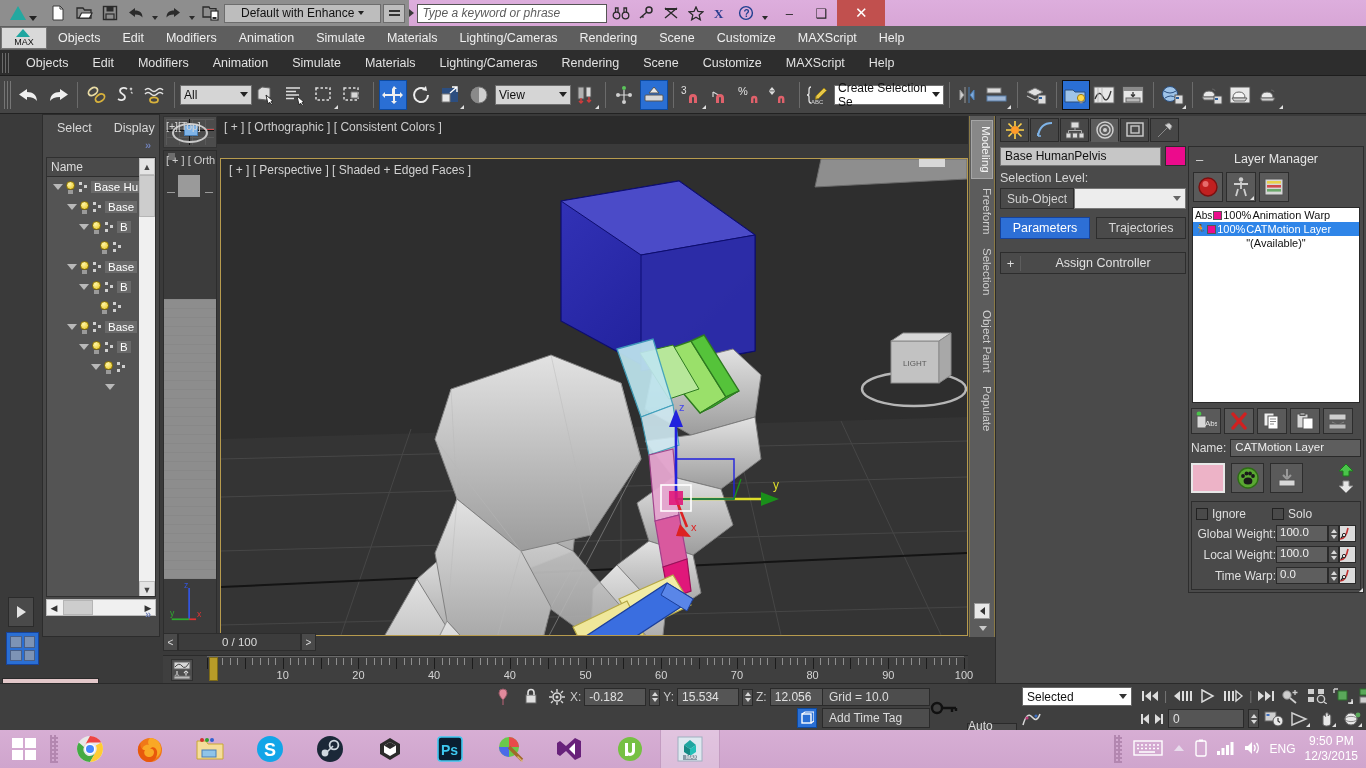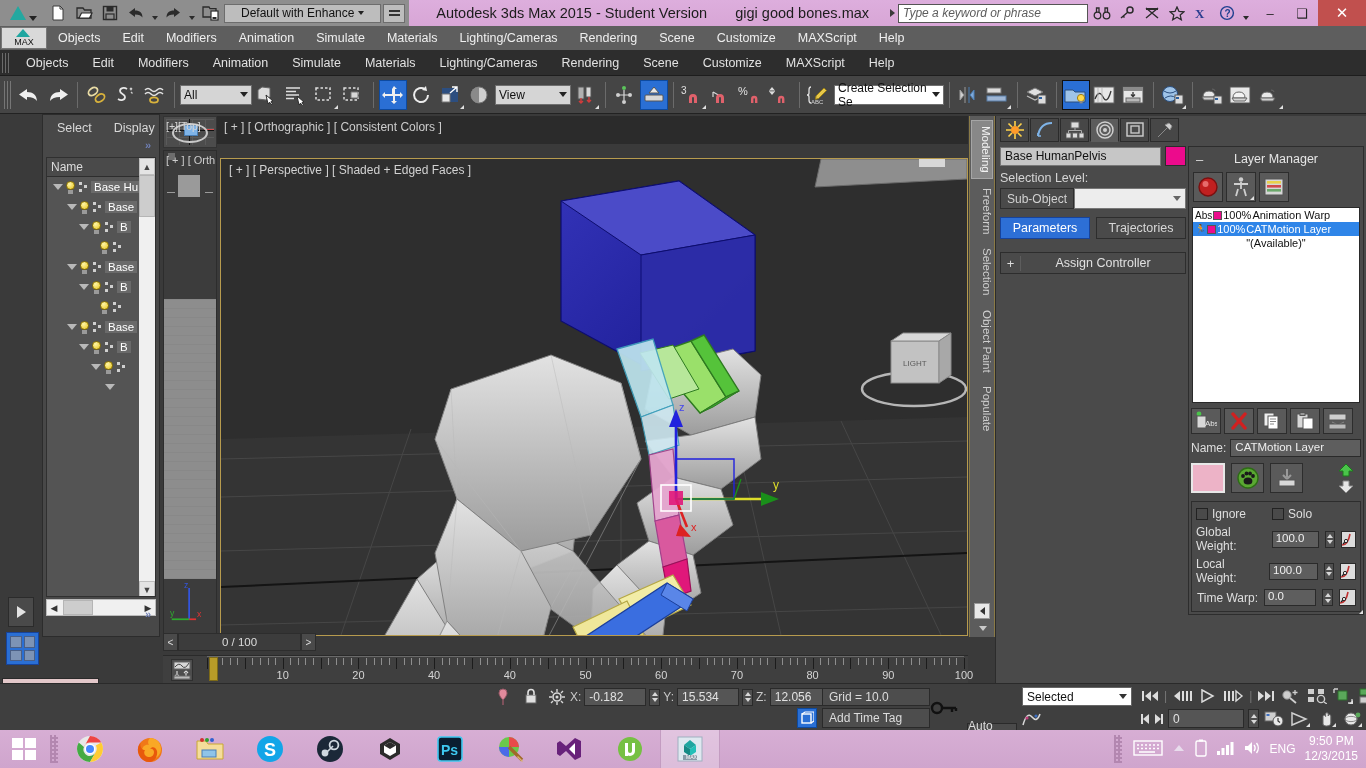--- a/index.html
+++ b/index.html
@@ -250,21 +250,21 @@
   .nmLbl{font-size:12px;color:#dedede;}
   .nmFld{flex:1;height:18px;background:#5e5e5e;border:1px solid #2a2a2a;color:#eee;font-size:11.5px;padding:1px 4px;}
   .clrRow{display:flex;align-items:center;gap:6px;margin-top:5px;}
   .clrSw{width:34px;height:30px;background:#edb3c7;border:2px solid #e8e8e8;}
   .cBtn{width:33px;height:30px;background:#5a5a5a;border:1px solid #2d2d2d;display:flex;align-items:center;justify-content:center;}
   .arrBox{margin-left:auto;display:flex;flex-direction:column;gap:2px;}
   .arrUp,.arrDn{width:30px;height:15px;display:flex;align-items:center;justify-content:center;}
   .wtPanel{border:1px solid #2d2d2d;margin-top:7px;padding:5px 4px;}
   .ckRow{display:flex;align-items:center;gap:4px;font-size:12px;color:#dfdfdf;}
   .ck{width:12px;height:12px;background:#4a4a4a;border:1px solid #222;}
-  .spinRow{display:flex;align-items:center;justify-content:flex-end;gap:6px;margin-top:4px;font-size:12px;color:#dfdfdf;}
+  .spinRow{display:flex;align-items:center;justify-content:flex-end;gap:0;margin-top:4px;font-size:12px;color:#dfdfdf;}
   .spinFld{width:52px;height:17px;background:#5e5e5e;border:1px solid #2a2a2a;color:#efefef;font-size:11.5px;padding:0 3px;}
   .spinArrows{width:11px;height:17px;display:flex;flex-direction:column;justify-content:center;
     background:#4f4f4f;border:1px solid #2a2a2a;align-items:center;gap:2px;}
   .spinArrows i{width:0;height:0;border-left:3px solid transparent;border-right:3px solid transparent;}
   .spinArrows i.u{border-bottom:4px solid #d8d8d8;}
   .spinArrows i.d{border-top:4px solid #d8d8d8;}
   .curveBtn{width:17px;height:17px;background:#dcdcdc;border:1px solid #2a2a2a;position:relative;overflow:hidden;}
 
   
   .statusArea{position:absolute;left:0;top:683px;width:1366px;height:47px;background:#3f3f3f;border-top:1px solid #2a2a2a;}
@@ -342,24 +342,20 @@
             <rect x="10.5" y="12" width="4" height="2" fill="#2b2b2b"></rect>
           </svg>
       </div>
       <div class="wsSelect">
         <span>Default with Enhance</span>
           <i></i>
       </div>
       <div class="wsMore">
           <b></b>
         </div>
-    </div>
-    <div class="apptitle">
-      <span>Autodesk 3ds Max  2015  - Student Version</span>
-      <span class="fname">gigi good bones.max</span>
     </div>
     <div class="srch">
       <div class="arw"></div>
       <div class="srchbox">Type a keyword or phrase</div>
       <div class="srchicn">
         <svg width="18" height="14" viewBox="0 0 18 14">
             <circle cx="4.5" cy="9.5" r="3.3" fill="none" stroke="#2b2b2b" stroke-width="1.3"></circle>
             <circle cx="13.5" cy="9.5" r="3.3" fill="none" stroke="#2b2b2b" stroke-width="1.3"></circle>
             <path d="M3.5 7V2h2.5v5M12 7V2h2.5v5" fill="none" stroke="#2b2b2b" stroke-width="1.3"></path>
           </svg>

